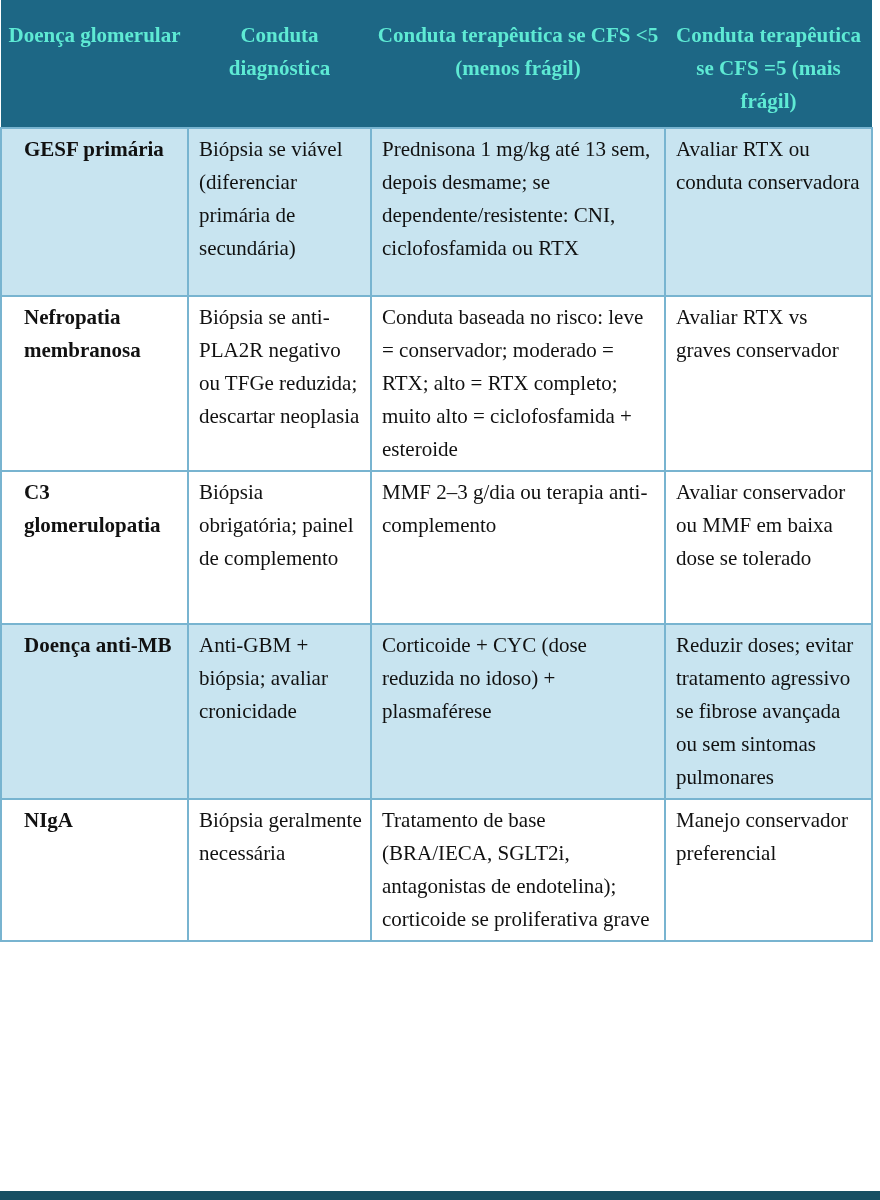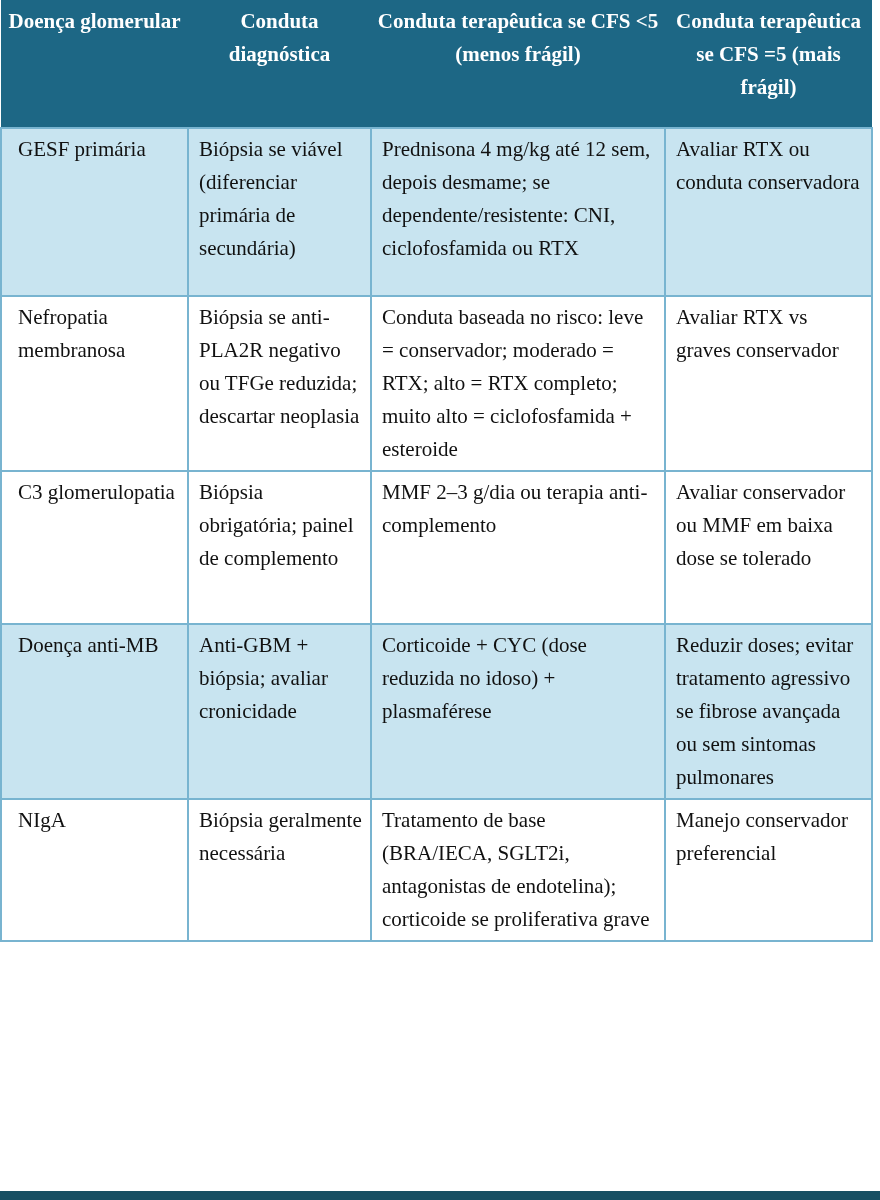--- a/index.html
+++ b/index.html
@@ -21,44 +21,44 @@
     background: #ffffff;
   }
   table.gn-table {
     border-collapse: collapse;
     table-layout: fixed;
     width: 871px;
     margin: 0;
   }
   table.gn-table th {
     background: #1d6785;
-    color: #ffffff;
+    color: #5eead4;
     font-weight: bold;
     font-size: 21px;
     line-height: 33px;
     text-align: center;
     vertical-align: top;
-    padding: 5px 6px 0 6px;
+    padding: 19px 6px 0 6px;
     border: none;
   }
   table.gn-table td {
     border: 2px solid #78b4d0;
     font-size: 21px;
     line-height: 33px;
     text-align: left;
     vertical-align: top;
     padding: 4px 8px 4px 10px;
     background: #ffffff;
   }
   table.gn-table tr.alt td {
     background: #c8e4f0;
   }
   table.gn-table td.disease {
-    font-weight: normal;
-    padding-left: 16px;
+    font-weight: bold;
+    padding-left: 22px;
   }
   .bottom-bar {
     position: absolute;
     left: 0;
     bottom: 0;
     width: 880px;
     height: 9px;
     background: #174f63;
   }
 </style>
@@ -79,21 +79,21 @@
         <th>Doença glomerular</th>
         <th>Conduta diagnóstica</th>
         <th>Conduta terapêutica se CFS &lt;5 (menos frágil)</th>
         <th>Conduta terapêutica se CFS =5 (mais frágil)</th>
       </tr>
     </thead>
     <tbody>
       <tr class="alt" style="height:168px">
         <td class="disease">GESF primária</td>
         <td>Biópsia se viável (diferenciar primária de secundária)</td>
-        <td>Prednisona 4 mg/kg até 12 sem, depois desmame; se dependente/resistente: CNI, ciclofosfamida ou RTX</td>
+        <td>Prednisona 1 mg/kg até 13 sem, depois desmame; se dependente/resistente: CNI, ciclofosfamida ou RTX</td>
         <td>Avaliar RTX ou conduta conservadora</td>
       </tr>
       <tr style="height:141px">
         <td class="disease">Nefropatia membranosa</td>
         <td>Biópsia se anti-PLA2R negativo ou TFGe reduzida; descartar neoplasia</td>
         <td>Conduta baseada no risco: leve = conservador; moderado = RTX; alto = RTX completo; muito alto = ciclofosfamida + esteroide</td>
         <td>Avaliar RTX vs graves conservador</td>
       </tr>
       <tr style="height:153px">
         <td class="disease">C3 glomerulopatia</td>

